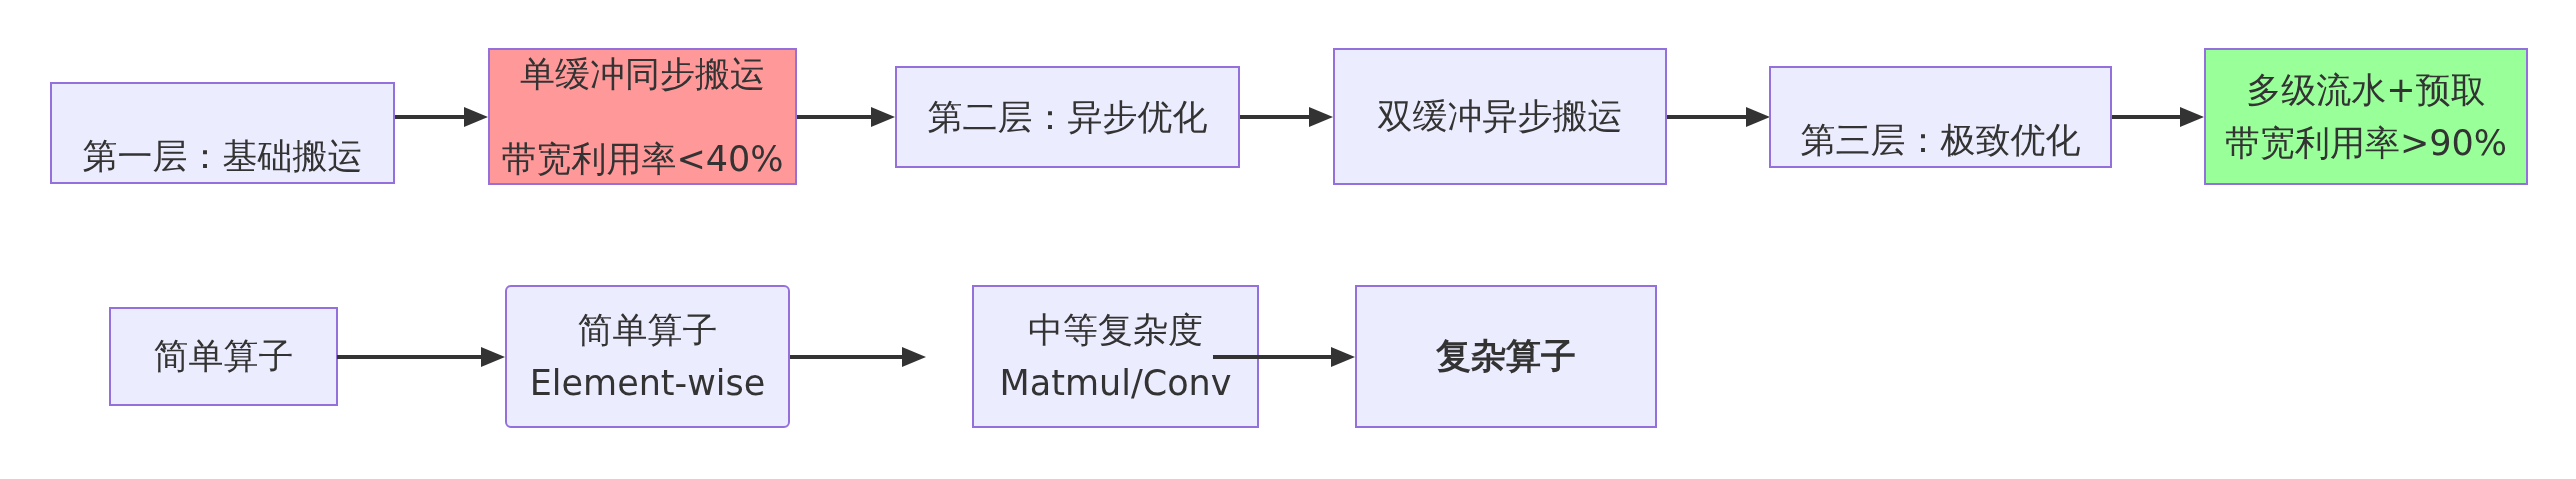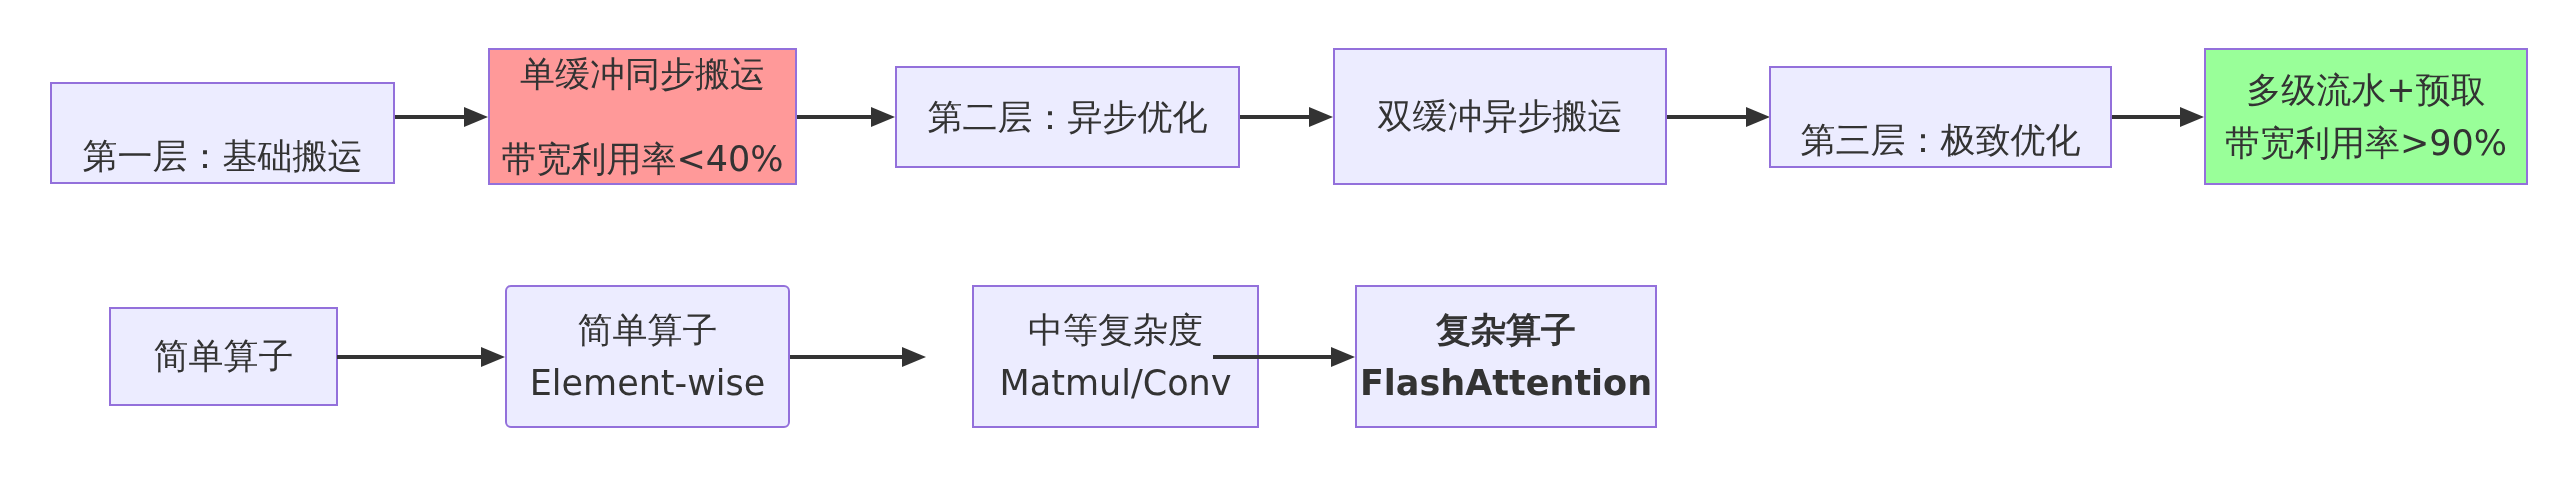--- a/index.html
+++ b/index.html
@@ -127,17 +127,16 @@
   <div class="arrow b2"></div>
 
   <div class="node m3 variant-default">
     <span class="line">中等复杂度</span>
     <span class="line">Matmul/Conv</span>
   </div>
   <div class="arrow b3"></div>
 
   <div class="node m4 variant-default">
     <span class="line">复杂算子</span>
-    <span class="line">FlashAttention</span>
   </div>
 
 </div>
 
 
 </body></html>

